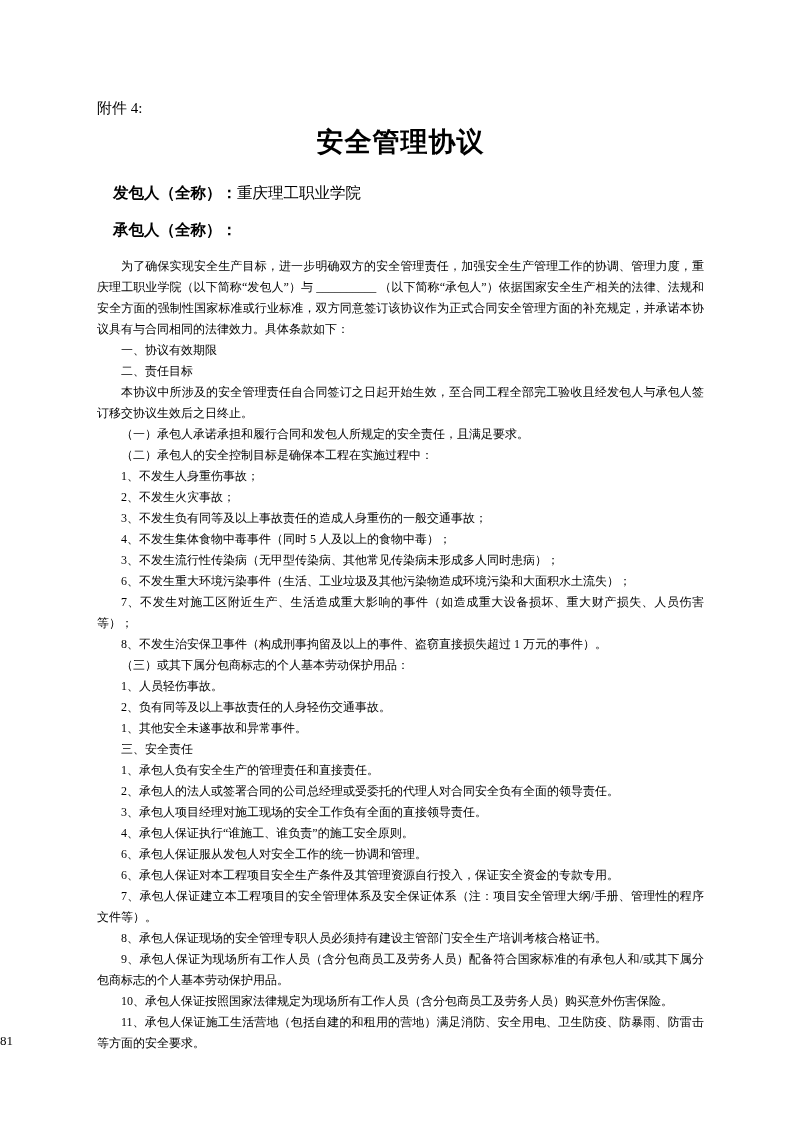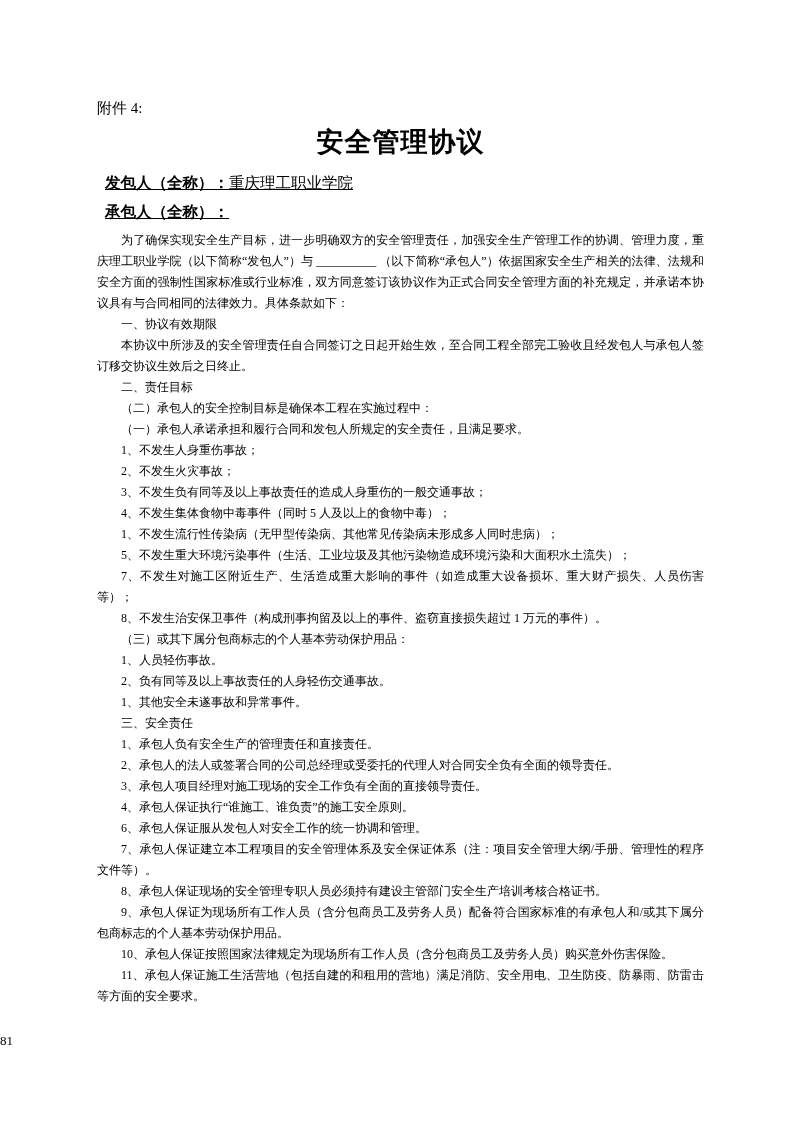--- a/index.html
+++ b/index.html
@@ -24,28 +24,27 @@
   }
   .attachment-label {
     font-size: 15px;
     line-height: 20px;
     margin: 0;
   }
   .doc-title {
     font-size: 27px;
     font-weight: bold;
     text-align: center;
-    margin: 6px 0 13px 0;
+    margin: 6px 0 23px 0;
     letter-spacing: 1px;
   }
   .party-line {
     font-size: 15.5px;
     line-height: 20.5px;
-    margin: 8px;
-    text-decoration: underline;
+    margin: 16px;
   }
   .party-label {
     font-weight: bold;
   }
   .party-value {
     font-weight: normal;
   }
   .doc-body {
     margin-top: 4px;
   }
@@ -77,42 +76,43 @@
 
     <h1 class="doc-title">安全管理协议</h1>
 
     <p class="party-line"><span class="party-label">发包人（全称）：</span><span class="party-value">重庆理工职业学院</span></p>
 
     <p class="party-line"><span class="party-label">承包人（全称）：</span><span class="party-value"></span></p>
 
     <div class="doc-body" id="doc-body">
         <p>为了确保实现安全生产目标，进一步明确双方的安全管理责任，加强安全生产管理工作的协调、管理力度，重庆理工职业学院（以下简称“发包人”）与 __________ （以下简称“承包人”）依据国家安全生产相关的法律、法规和安全方面的强制性国家标准或行业标准，双方同意签订该协议作为正式合同安全管理方面的补充规定，并承诺本协议具有与合同相同的法律效力。具体条款如下：</p>
         <p>一、协议有效期限</p>
+        <p>二、责任目标</p>
         <p>本协议中所涉及的安全管理责任自合同签订之日起开始生效，至合同工程全部完工验收且经发包人与承包人签订移交协议生效后之日终止。</p>
-        <p>二、责任目标</p>
+        <p>（一）承包人承诺承担和履行合同和发包人所规定的安全责任，且满足要求。</p>
         <p>（二）承包人的安全控制目标是确保本工程在实施过程中：</p>
-        <p>（一）承包人承诺承担和履行合同和发包人所规定的安全责任，且满足要求。</p>
         <p>1、不发生人身重伤事故；</p>
         <p>2、不发生火灾事故；</p>
         <p>3、不发生负有同等及以上事故责任的造成人身重伤的一般交通事故；</p>
         <p>4、不发生集体食物中毒事件（同时 5 人及以上的食物中毒）；</p>
-        <p>1、不发生流行性传染病（无甲型传染病、其他常见传染病未形成多人同时患病）；</p>
-        <p>5、不发生重大环境污染事件（生活、工业垃圾及其他污染物造成环境污染和大面积水土流失）；</p>
+        <p>3、不发生流行性传染病（无甲型传染病、其他常见传染病未形成多人同时患病）；</p>
+        <p>6、不发生重大环境污染事件（生活、工业垃圾及其他污染物造成环境污染和大面积水土流失）；</p>
         <p>7、不发生对施工区附近生产、生活造成重大影响的事件（如造成重大设备损坏、重大财产损失、人员伤害等）；</p>
         <p>8、不发生治安保卫事件（构成刑事拘留及以上的事件、盗窃直接损失超过 1 万元的事件）。</p>
         <p>（三）或其下属分包商标志的个人基本劳动保护用品：</p>
         <p>1、人员轻伤事故。</p>
         <p>2、负有同等及以上事故责任的人身轻伤交通事故。</p>
         <p>1、其他安全未遂事故和异常事件。</p>
         <p>三、安全责任</p>
         <p>1、承包人负有安全生产的管理责任和直接责任。</p>
         <p>2、承包人的法人或签署合同的公司总经理或受委托的代理人对合同安全负有全面的领导责任。</p>
         <p>3、承包人项目经理对施工现场的安全工作负有全面的直接领导责任。</p>
         <p>4、承包人保证执行“谁施工、谁负责”的施工安全原则。</p>
         <p>6、承包人保证服从发包人对安全工作的统一协调和管理。</p>
+        <p>6、承包人保证对本工程项目安全生产条件及其管理资源自行投入，保证安全资金的专款专用。</p>
         <p>7、承包人保证建立本工程项目的安全管理体系及安全保证体系（注：项目安全管理大纲/手册、管理性的程序文件等）。</p>
         <p>8、承包人保证现场的安全管理专职人员必须持有建设主管部门安全生产培训考核合格证书。</p>
         <p>9、承包人保证为现场所有工作人员（含分包商员工及劳务人员）配备符合国家标准的有承包人和/或其下属分包商标志的个人基本劳动保护用品。</p>
         <p>10、承包人保证按照国家法律规定为现场所有工作人员（含分包商员工及劳务人员）购买意外伤害保险。</p>
         <p>11、承包人保证施工生活营地（包括自建的和租用的营地）满足消防、安全用电、卫生防疫、防暴雨、防雷击等方面的安全要求。</p>
       </div>
 
   </div>
 
   <p class="page-number">81</p>

